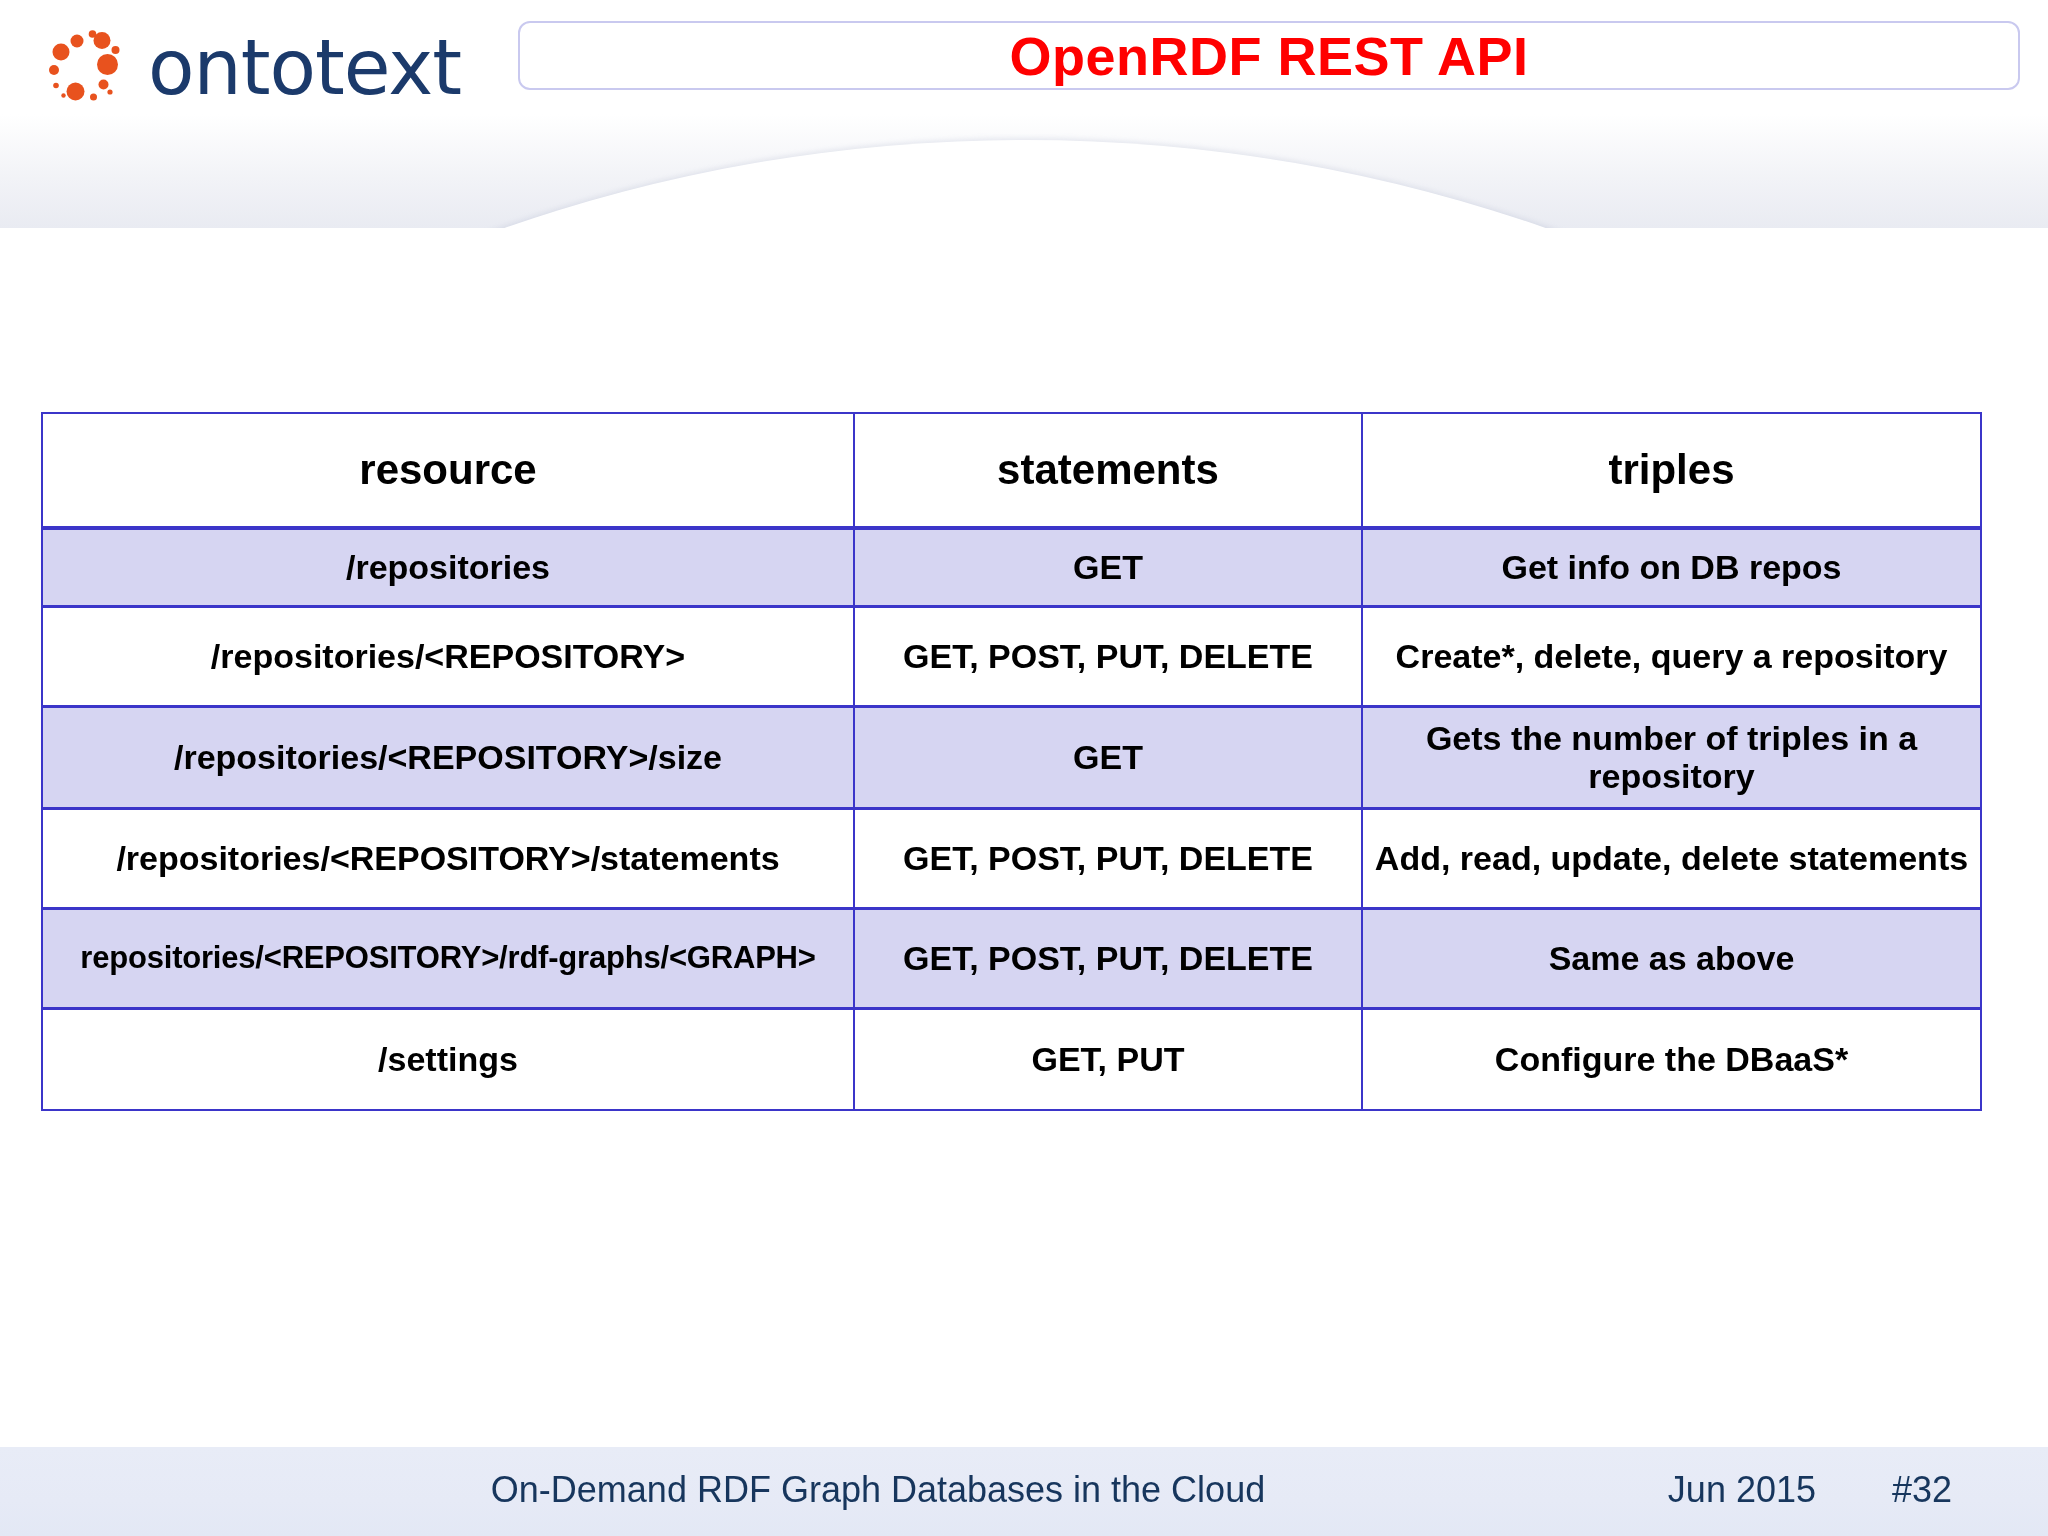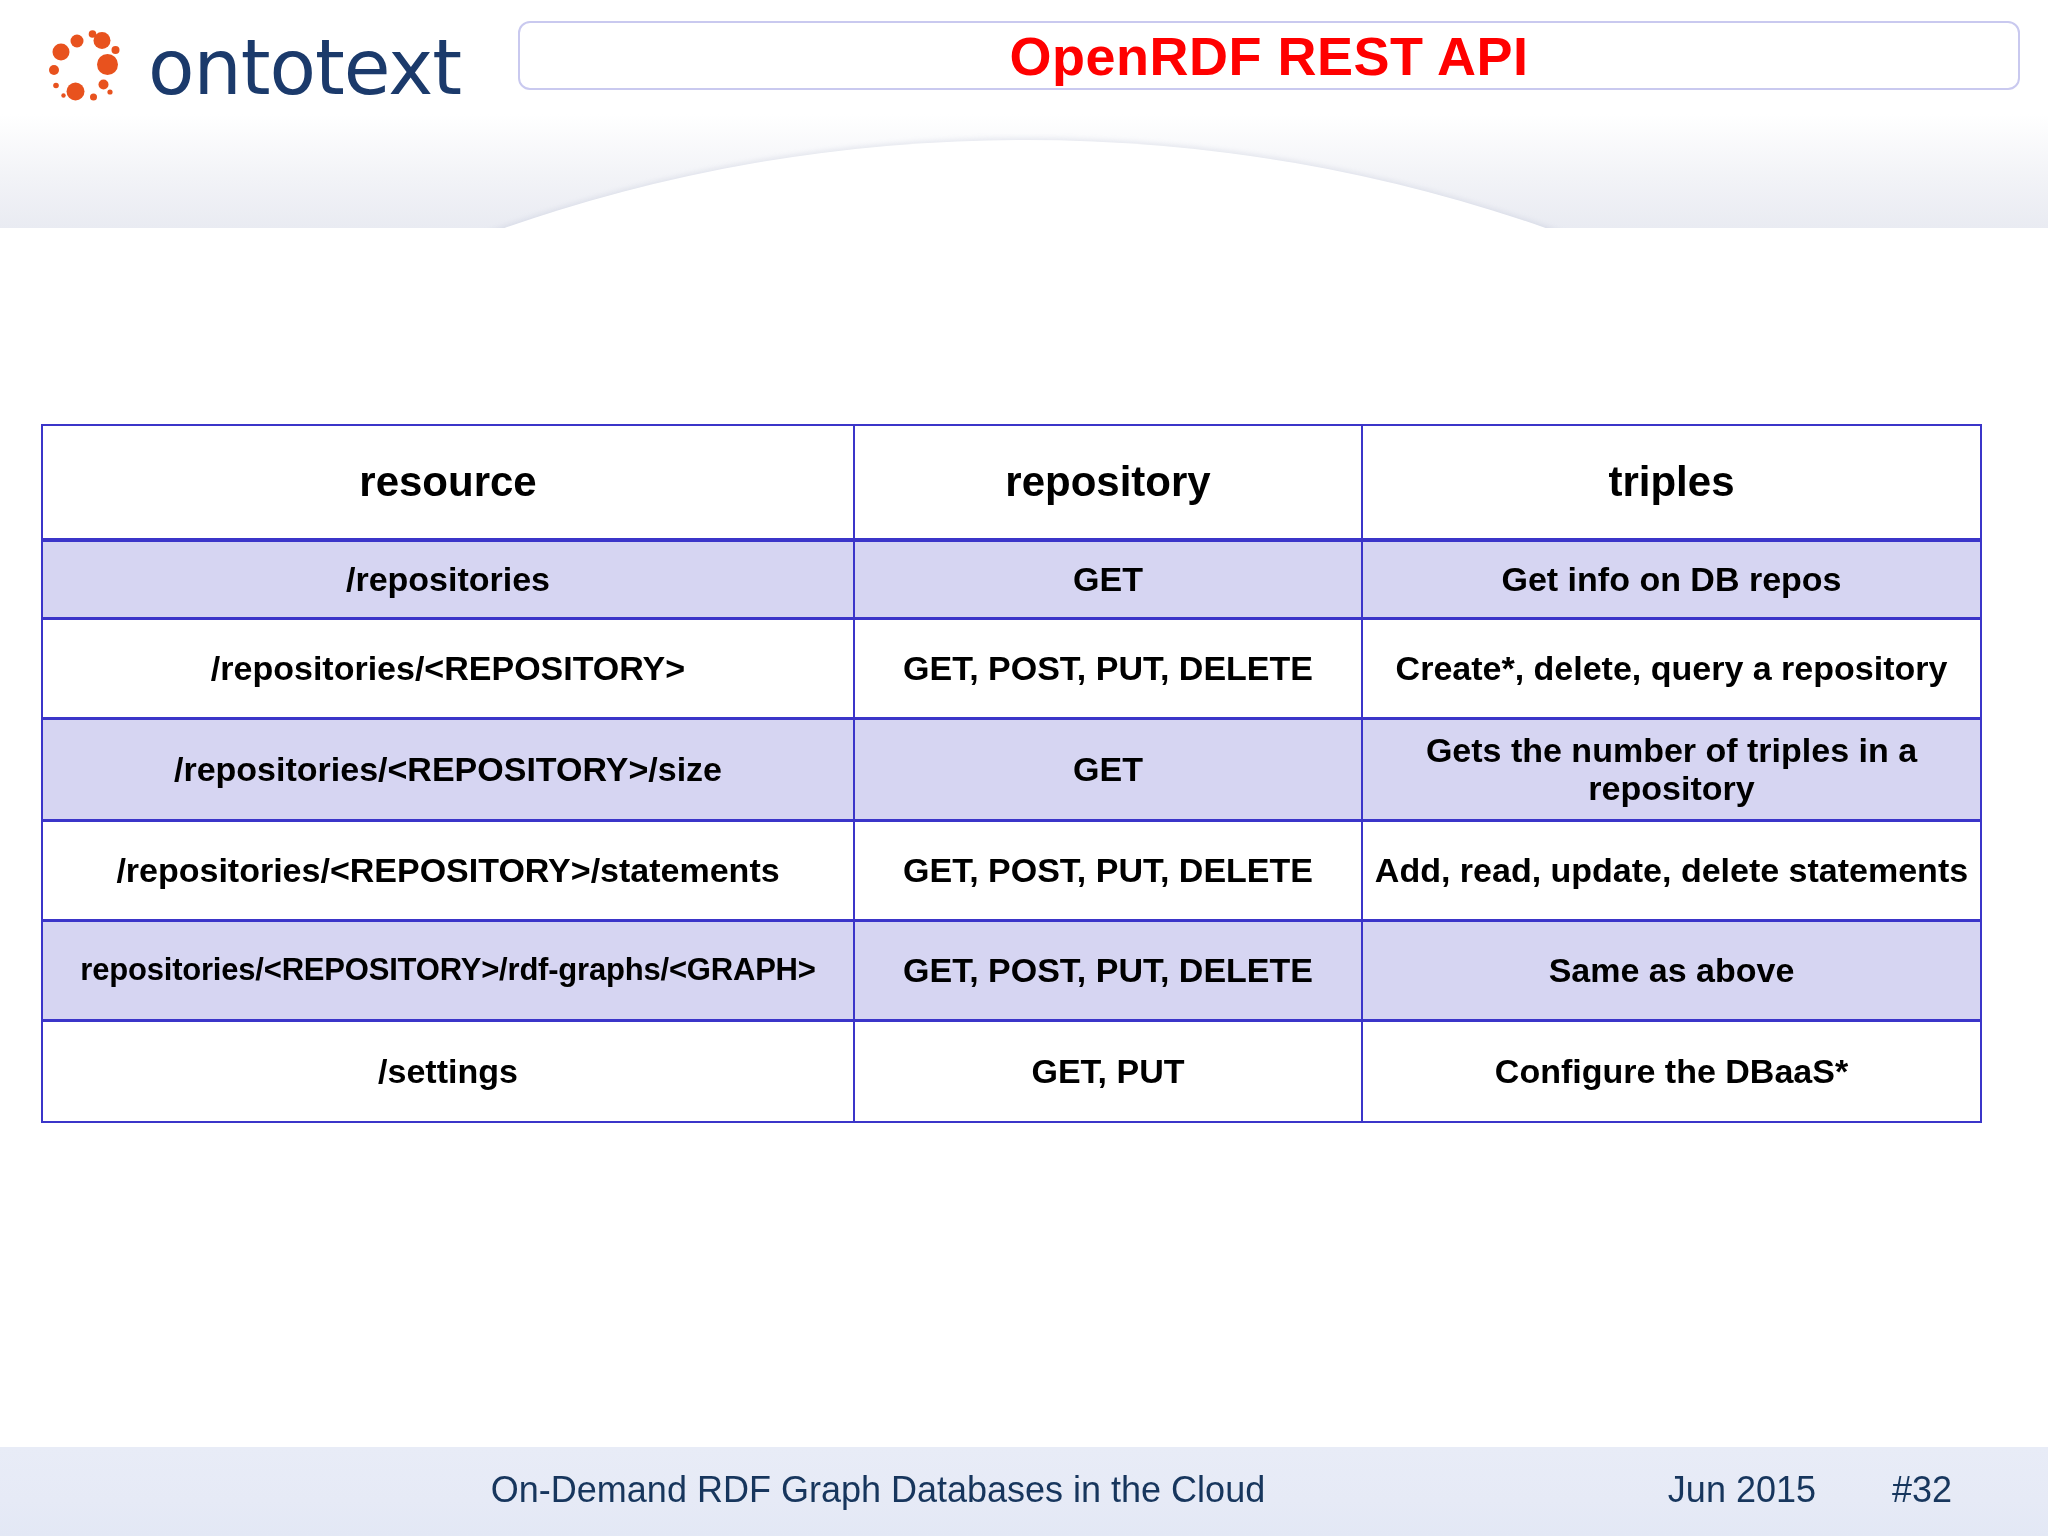--- a/index.html
+++ b/index.html
@@ -81,21 +81,20 @@
   }
 
   
   .api-table {
     position: absolute;
     left: 41px;
     top: 412px;
     width: 1939px;
     border-collapse: collapse;
     table-layout: fixed;
-    margin-top: 12px;
   }
   .api-table td, .api-table th {
     border: 2px solid #3b35c9;
     box-sizing: border-box;
     text-align: center;
     vertical-align: middle;
     color: #000000;
     padding: 4px 8px;
   }
   .col-resource { width: 812px; }
@@ -196,21 +195,21 @@
 
 <table class="api-table">
   <colgroup>
     <col class="col-resource">
     <col class="col-ops">
     <col class="col-comments">
   </colgroup>
   <thead>
     <tr>
       <th>resource</th>
-      <th>repository</th>
+      <th>statements</th>
       <th>triples</th>
     </tr>
   </thead>
   <tbody>
     <tr class="row-shade h-small">
       <td class="resource-cell">/repositories</td>
       <td>GET</td>
       <td>Get info on DB repos</td>
     </tr>
     <tr class="row-plain h-large">

